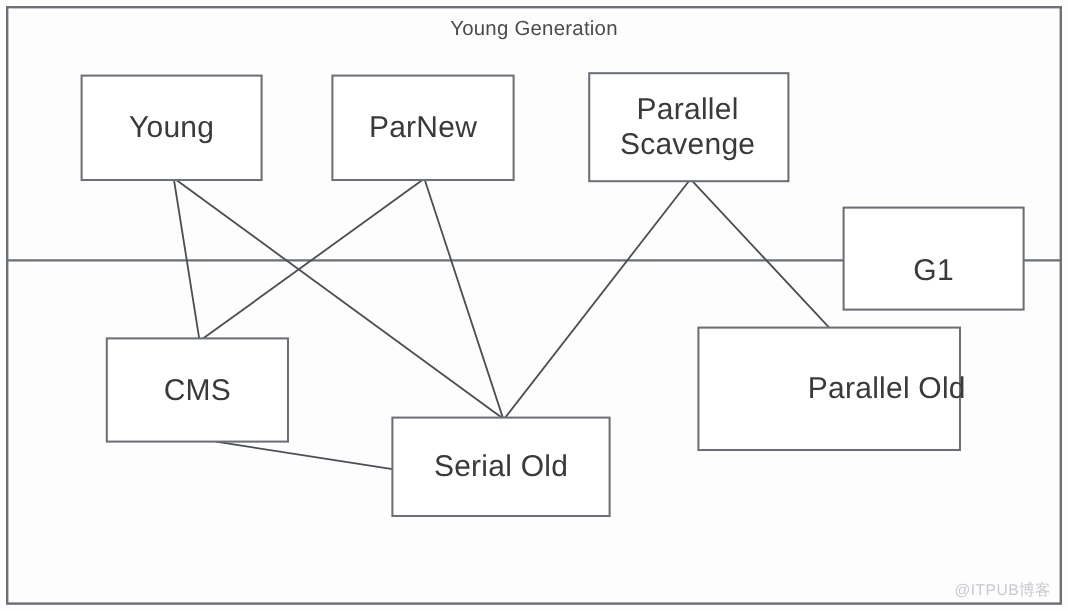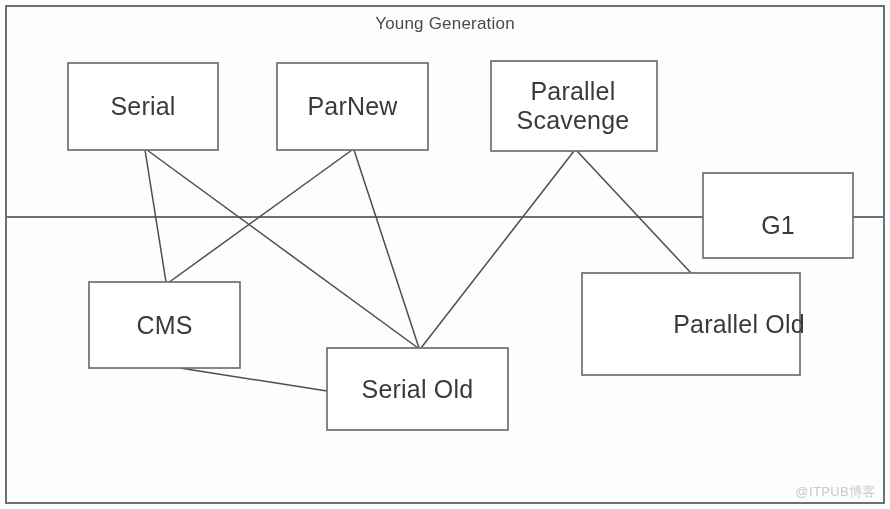--- a/index.html
+++ b/index.html
@@ -101,21 +101,21 @@
         <rect class="node-rect" x="327" y="348" width="181" height="82"></rect>
         <rect class="node-rect" x="582" y="273" width="218" height="102"></rect>
         <rect class="node-rect" x="703" y="173" width="150" height="85"></rect>
       </g>
   </svg>
 
   <div class="region-label" id="label-young" style="top:14px;left:0;">Young Generation</div>
 
 
   <div id="node-label-layer">
-      <div class="node-label" style="left: 68px; top: 63px; width: 150px; height: 87px;">Serial</div>
+      <div class="node-label" style="left: 68px; top: 63px; width: 150px; height: 87px;">Young</div>
       <div class="node-label" style="left: 277px; top: 63px; width: 151px; height: 87px; border-radius: 10px;">ParNew</div>
       <div class="node-label" style="left: 491px; top: 61px; width: 164px; height: 90px;">Parallel
 Scavenge</div>
       <div class="node-label" style="left: 89px; top: 282px; width: 151px; height: 86px;">CMS</div>
       <div class="node-label" style="left: 327px; top: 348px; width: 181px; height: 82px;">Serial Old</div>
       <div class="node-label" style="left: 582px; top: 273px; width: 218px; height: 102px; margin-left: 48px;">Parallel Old</div>
       <div class="node-label" style="left: 703px; top: 173px; width: 150px; height: 105px;">G1</div>
     </div>
 
   <div class="watermark">@ITPUB博客</div>

